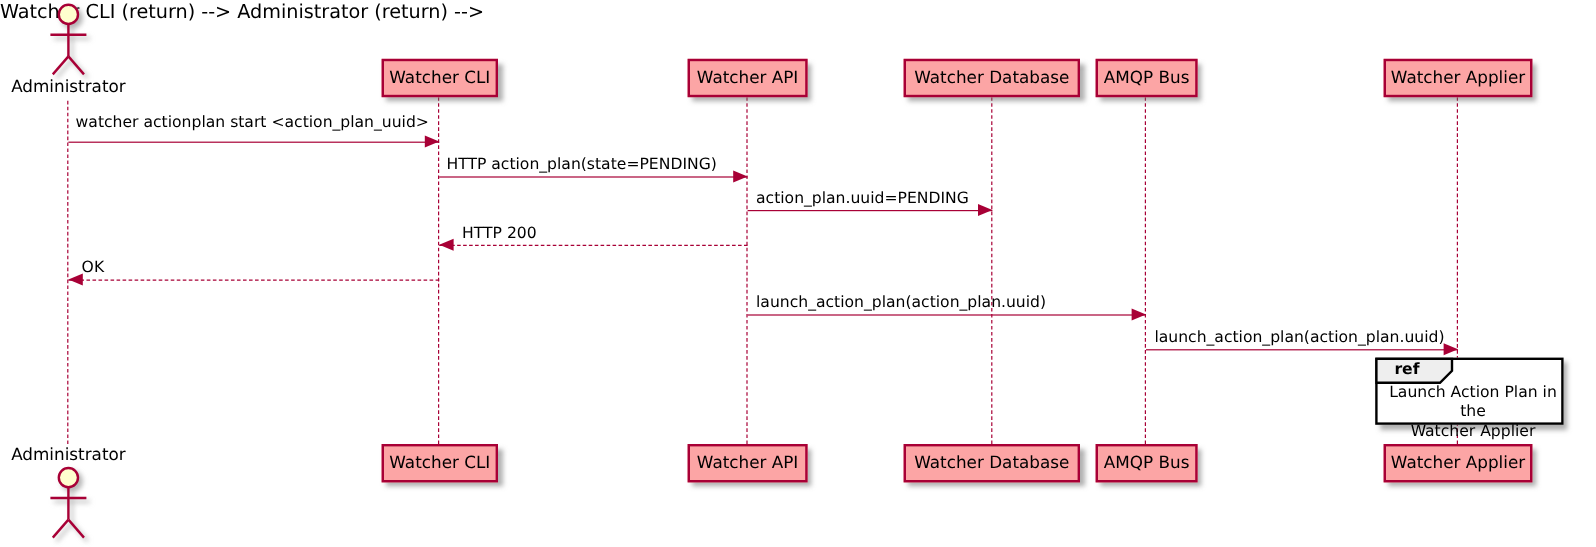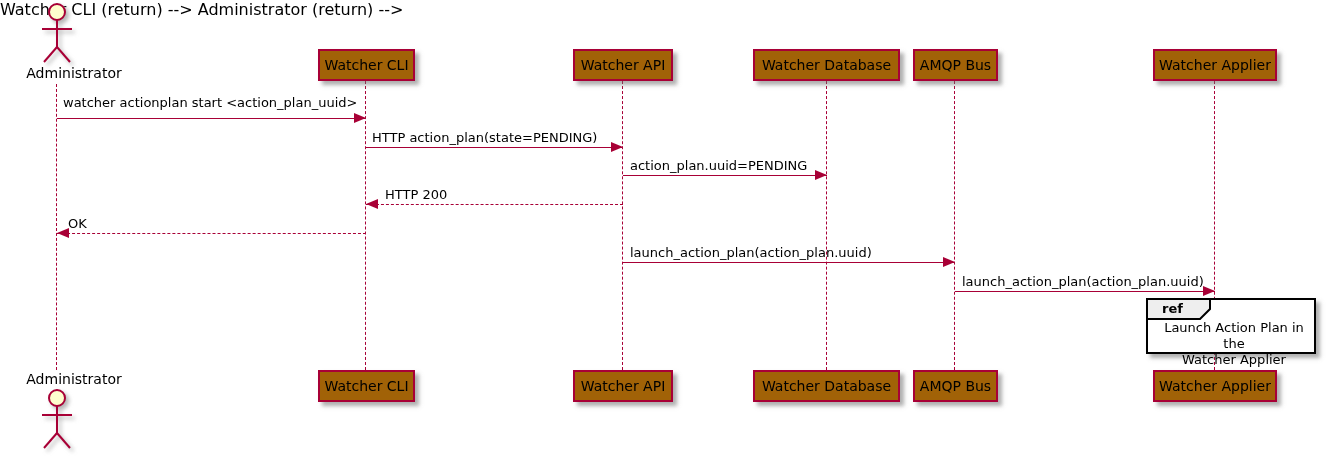--- a/index.html
+++ b/index.html
@@ -4,26 +4,26 @@
 <style>
   html,body { margin:0; padding:0; background:#ffffff; }
   .canvas {
     position:relative; width:1330px; height:456px;
     background:#ffffff; overflow:hidden;
     font-family:"DejaVu Sans", sans-serif; color:#000000;
   }
   .lifeline { position:absolute; width:0; border-left:1px dashed #A80036; }
   .pbox {
     position:absolute; height:32px; box-sizing:border-box;
-    background:#a16207; border:2px solid #A80036;
+    background:#fca5a5; border:2px solid #A80036;
     display:flex; align-items:center; justify-content:center;
     font-size:14px; white-space:nowrap;
     box-shadow:4px 4px 4px rgba(110,110,110,0.55);
   }
-  .actor-label { position:absolute; text-align:center; font-size:14px; white-space:nowrap;padding-left:17px; }
+  .actor-label { position:absolute; text-align:center; font-size:14px; white-space:nowrap; }
   .actor-svg { position:absolute; filter:drop-shadow(3px 3px 2px rgba(120,120,120,0.55)); }
   .msg { position:absolute; left:0; top:0; width:0; height:0; }
   .msg-label { position:absolute; font-size:13px; white-space:nowrap; }
   .msg-line { position:absolute; height:0; }
   .line-solid  { border-top:1px solid #A80036; }
   .line-dashed { border-top:1px dashed #A80036; }
   .arr { position:absolute; width:0; height:0; border-top:5px solid transparent; border-bottom:5px solid transparent; }
   .arr-r { border-left:12px solid #A80036; }
   .arr-l { border-right:12px solid #A80036; }
   .ref-box {
@@ -118,21 +118,21 @@
   </div>
 
   
   <div class="msg">
     <span class="msg-label" style="left:962px;top:274px">launch_action_plan(action_plan.uuid)</span>
     <div class="msg-line line-solid" style="left:955px;top:291px;width:260px"></div>
     <div class="arr arr-r" style="left:1203px;top:286px"></div>
   </div>
 
   
-  <div class="ref-box" style="left:1146px;top:298px;width:170px;height:56px">
+  <div class="ref-box" style="left:1146px;top:298px;width:157px;height:56px">
     <svg class="ref-tab" viewBox="0 0 72 22">
       <path d="M1,1 H64 V11 L54,21 H1 Z" fill="#EEEEEE" stroke="#000000" stroke-width="2"></path>
     </svg>
     <span class="ref-kw">ref</span>
     <div class="ref-text">Launch Action Plan in the
 Watcher Applier</div>
   </div>
 
   
   <div class="pbox" style="left:318px;top:370px;width:97px">

